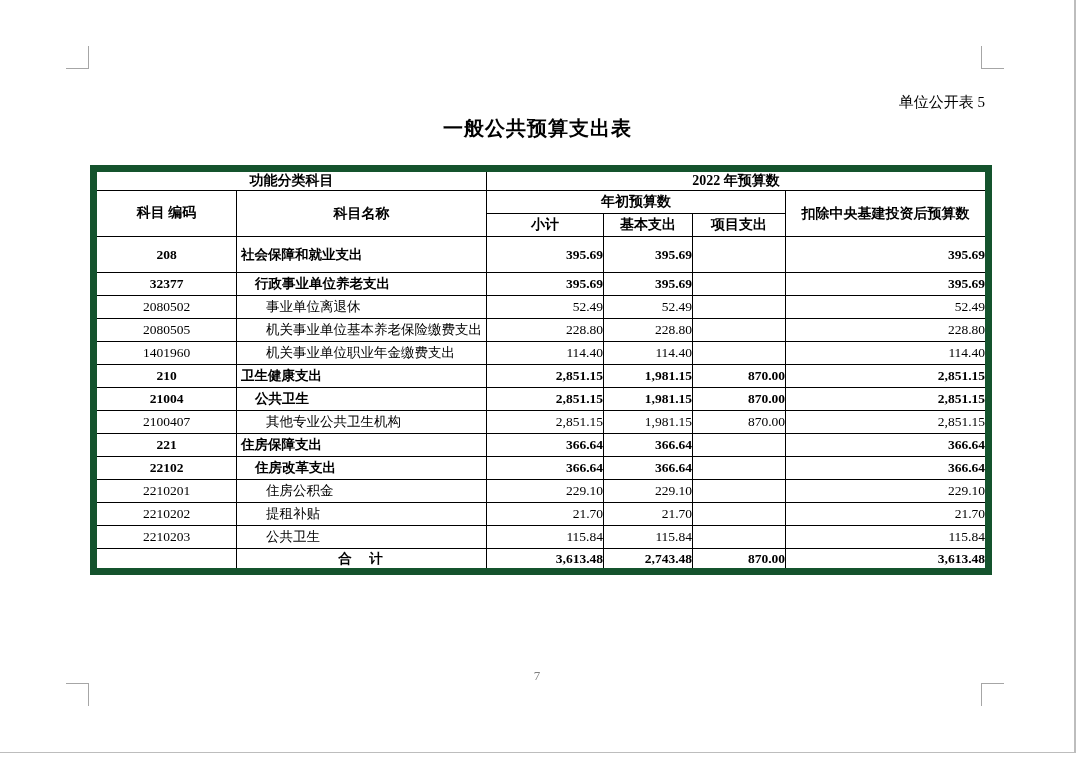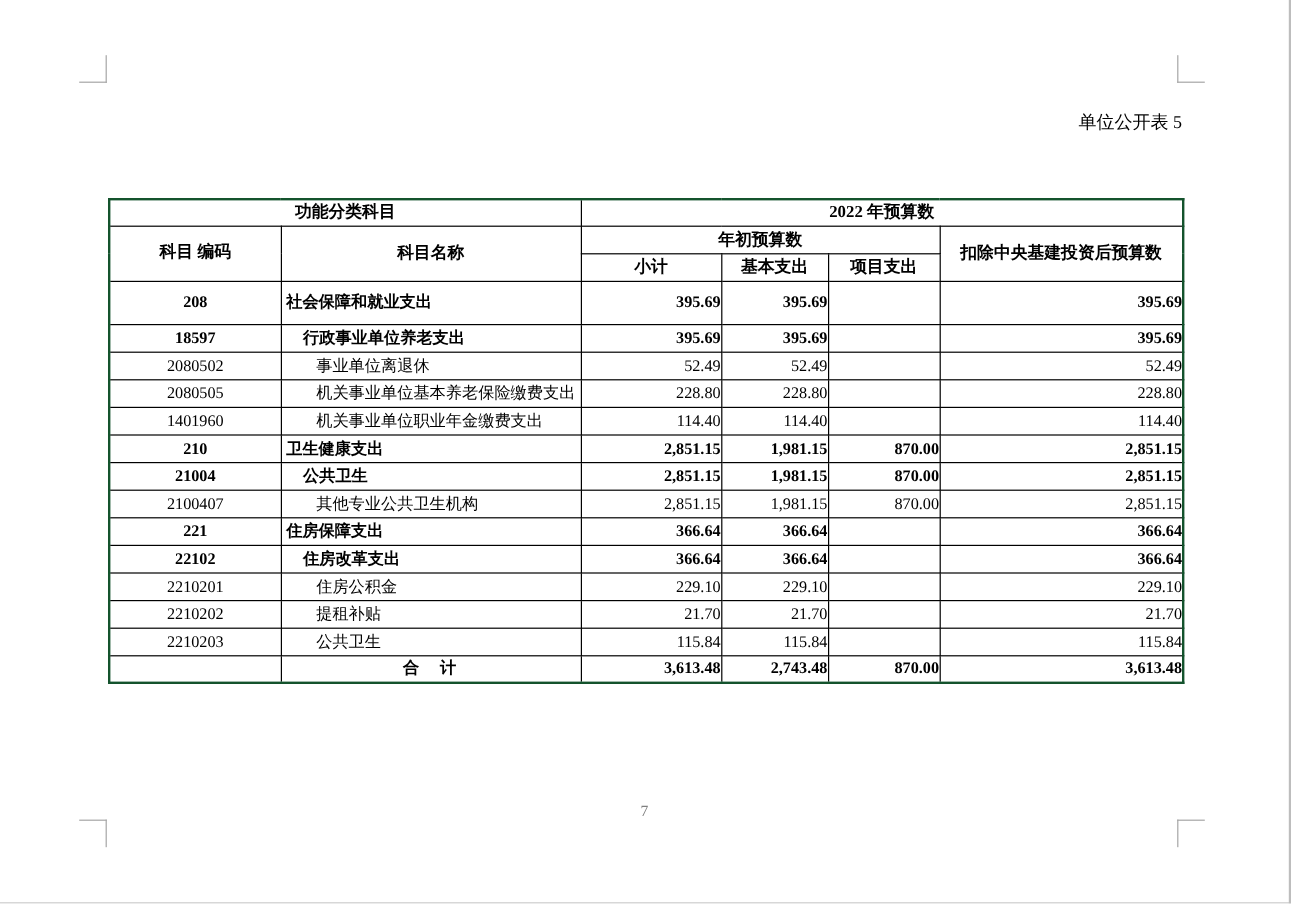--- a/index.html
+++ b/index.html
@@ -52,21 +52,21 @@
     font-size: 15px;
   }
 
   
   table.budget {
     position: absolute;
     left: 90px; top: 165px;
     width: 895px;
     border-collapse: collapse;
     table-layout: fixed;
-    border: 2px solid #14532d;
+    border: 7px solid #14532d;
   }
   table.budget th, table.budget td {
     border: 1px solid #000;
     padding: 0;
     overflow: hidden;
     white-space: nowrap;
   }
   table.budget thead th {
     font-size: 14px;
     font-weight: bold;
@@ -102,20 +102,21 @@
 <body>
 
 <div class="page">
 
   <div class="mark tl"></div>
   <div class="mark tr"></div>
   <div class="mark bl"></div>
   <div class="mark br"></div>
 
   <div class="form-label">单位公开表 5</div>
+  <div class="doc-title">一般公共预算支出表</div>
 
   <table class="budget">
     <colgroup>
       <col style="width:143px">
         <col style="width:250px">
         <col style="width:117px">
       <col style="width:89px">
         <col style="width:93px">
         <col style="width:203px">
     </colgroup>
@@ -140,21 +141,21 @@
     <tbody>
         <tr class="bold">
     <td class="code">208</td>
     <td class="name indent-0">社会保障和就业支出</td>
     <td class="num">395.69</td>
     <td class="num">395.69</td>
     <td class="num"></td>
     <td class="num num-wide">395.69</td>
   </tr>
         <tr class="bold">
-    <td class="code">18597</td>
+    <td class="code">32377</td>
     <td class="name indent-1">行政事业单位养老支出</td>
     <td class="num">395.69</td>
     <td class="num">395.69</td>
     <td class="num"></td>
     <td class="num num-wide">395.69</td>
   </tr>
         <tr>
     <td class="code">2080502</td>
     <td class="name indent-2">事业单位离退休</td>
     <td class="num">52.49</td>

